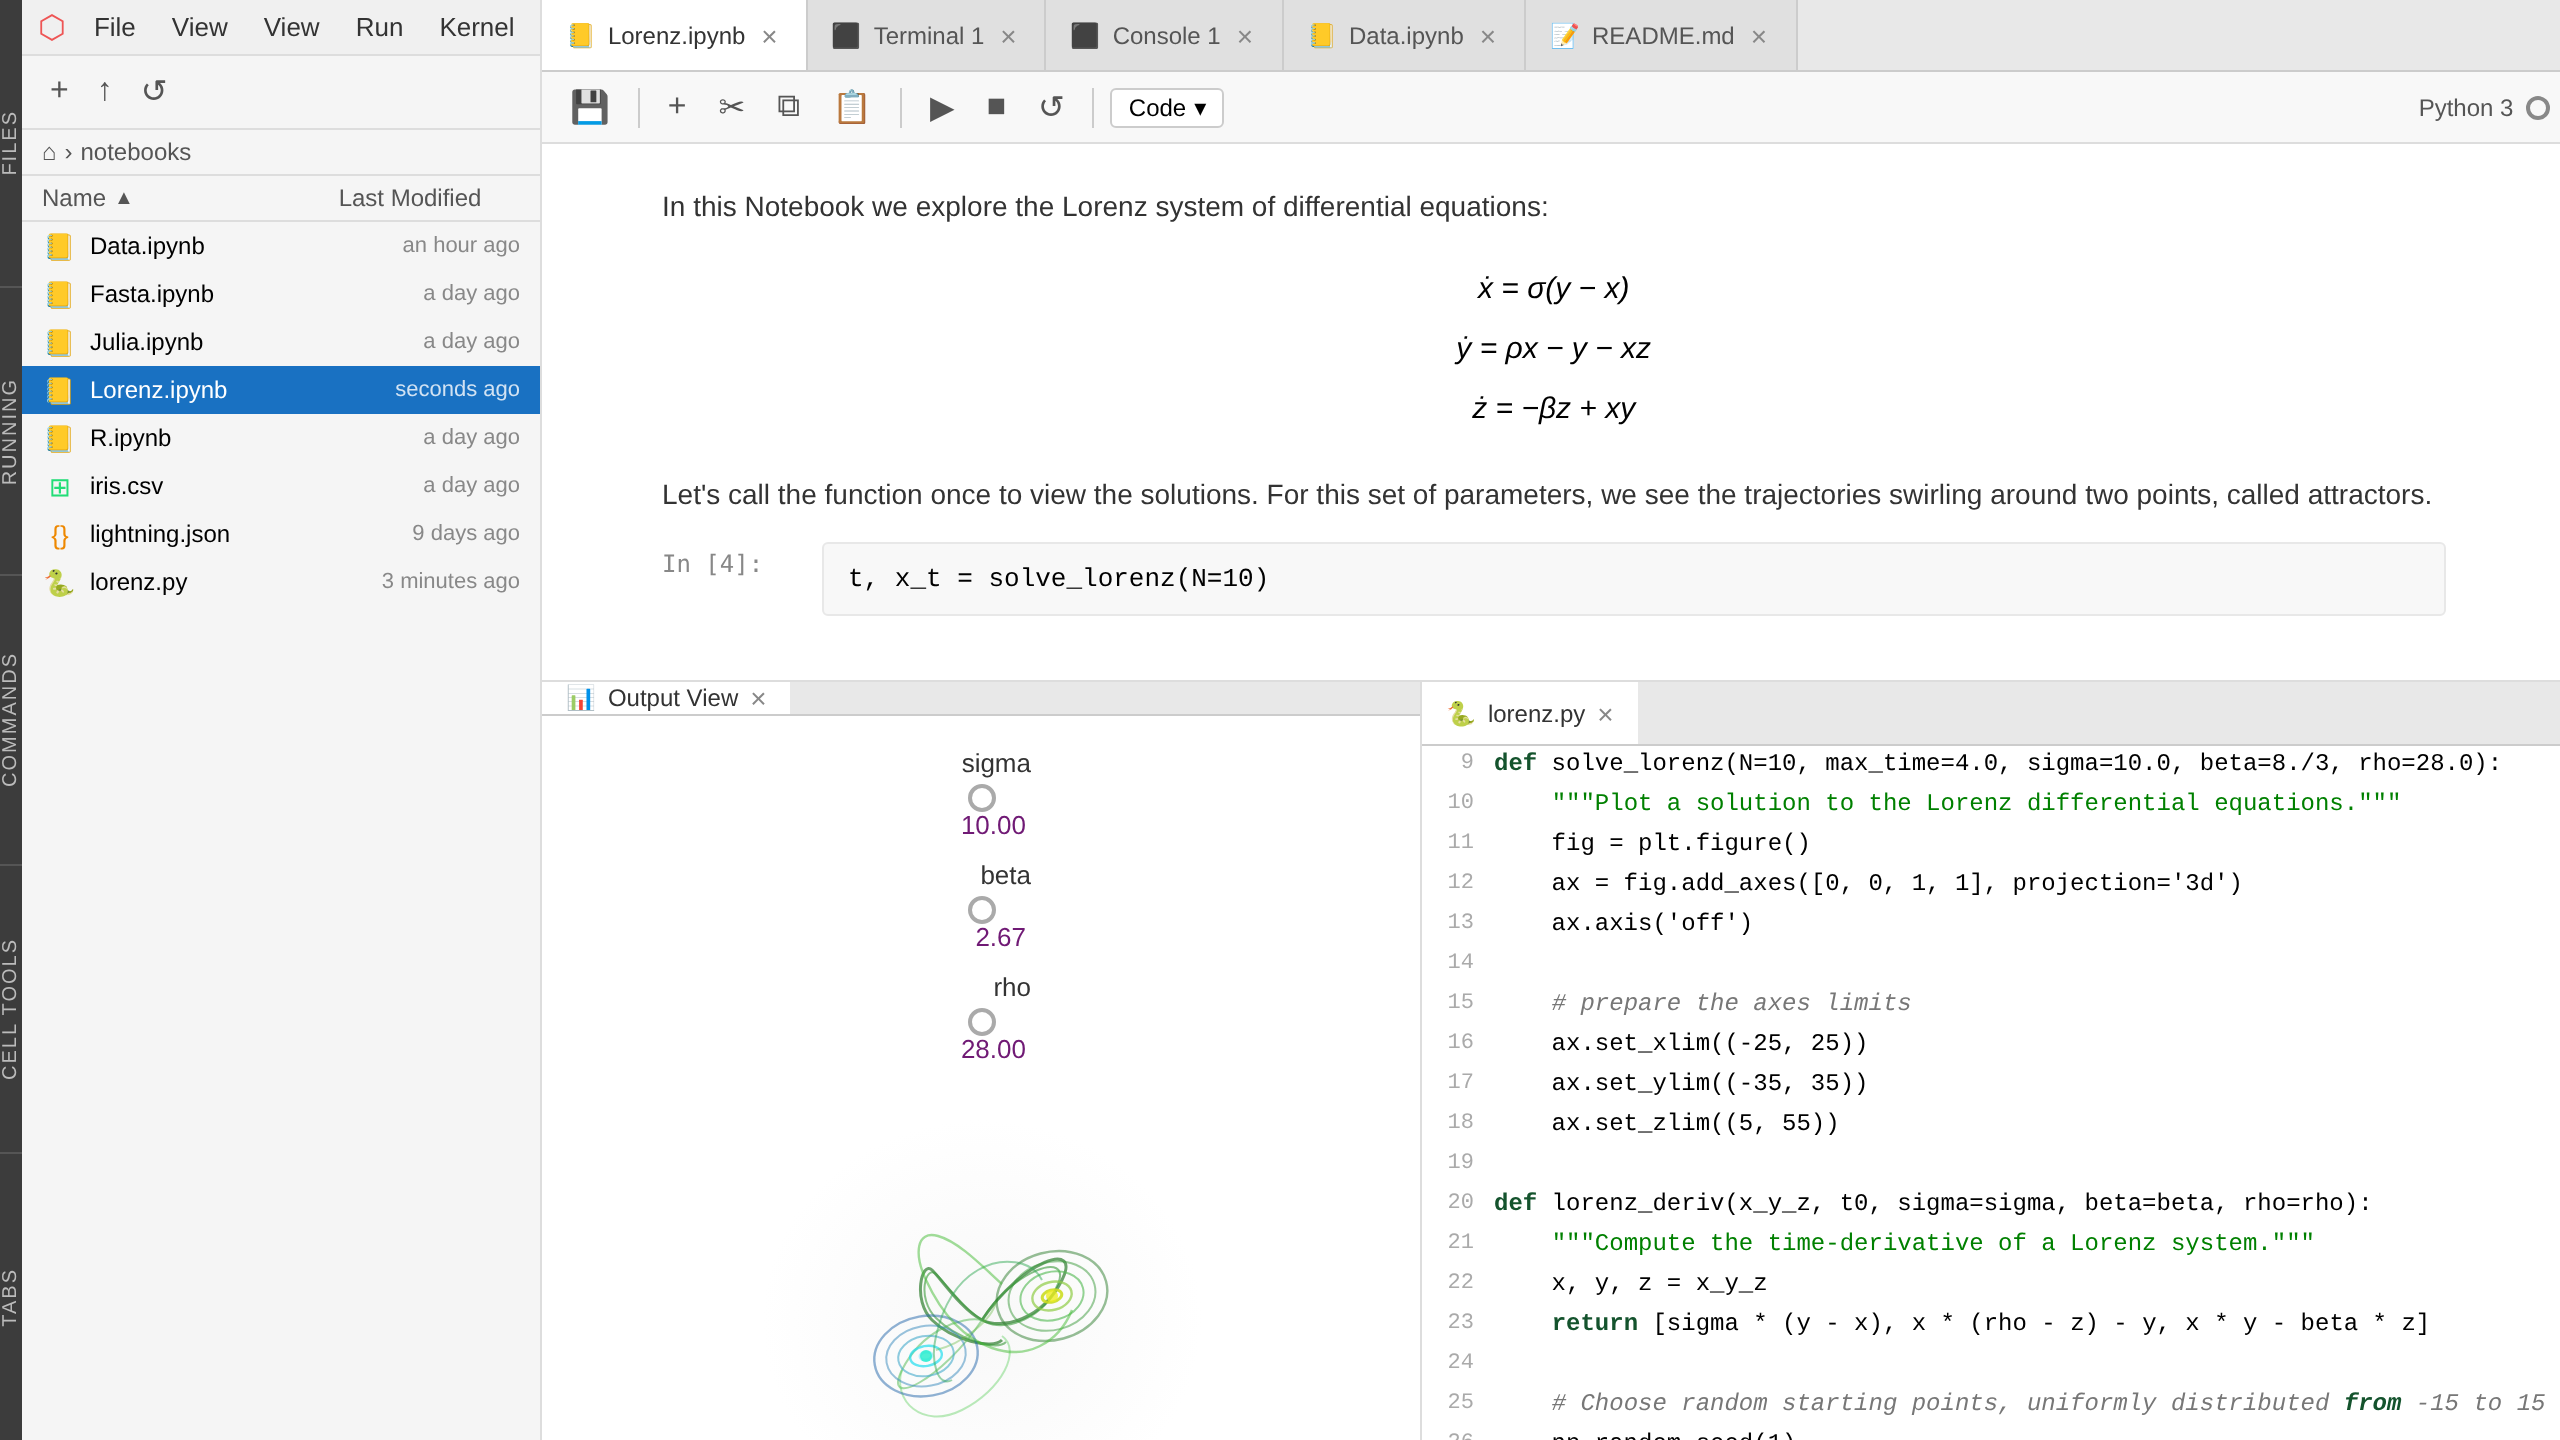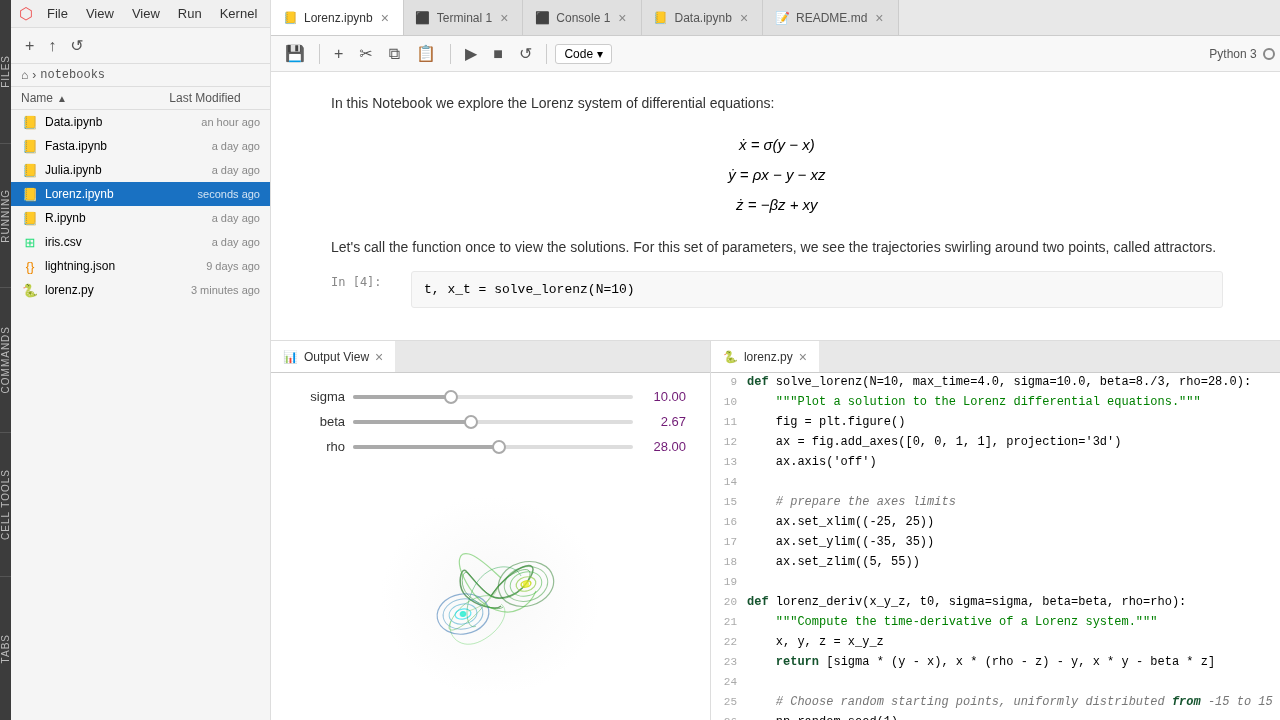--- a/index.html
+++ b/index.html
@@ -55,21 +55,21 @@
     .bottom-split { height: 380px; display: flex; border-top: 1px solid #ddd; }
 
     
     .output-view { width: 440px; background: #fff; border-right: 1px solid #ddd; display: flex; flex-direction: column; }
     .output-tab-bar { background: #e8e8e8; border-bottom: 1px solid #ccc; display: flex; align-items: stretch; height: 32px; }
     .output-tab { display: flex; align-items: center; gap: 6px; padding: 0 12px; cursor: pointer; font-size: 12px; color: #333; background: #fff; }
     .output-tab-close { font-size: 14px; color: #888; }
 
     
     .sliders-area { padding: 16px 24px 8px; }
-    .slider-row { display: flex; align-items: center; margin-bottom: 10px; gap: 8px; }
+    .slider-row { display: flex; align-items: center; margin-bottom: 10px; gap: 8px; flex-direction: column; }
     .slider-label { width: 50px; text-align: right; font-size: 13px; color: #333; }
     .slider-track { flex: 1; height: 4px; background: #ddd; border-radius: 2px; position: relative; }
     .slider-filled { height: 4px; background: #aaa; border-radius: 2px; position: absolute; left: 0; top: 0; }
     .slider-thumb { width: 14px; height: 14px; background: white; border: 2px solid #aaa; border-radius: 50%; position: absolute; top: -5px; transform: translateX(-50%); }
     .slider-value { width: 45px; text-align: right; font-size: 13px; color: #701a75; }
 
     
     .plot-area { flex: 1; display: flex; align-items: center; justify-content: center; padding: 10px; }
     .lorenz-svg { width: 220px; height: 200px; }
 
@@ -130,21 +130,21 @@
 
   <div class="file-browser-header">
     <button class="fb-action-btn">+</button>
     <button class="fb-action-btn">↑</button>
     <button class="fb-action-btn">↺</button>
   </div>
 
   <div class="fb-path">
     <span style="cursor:pointer;">⌂</span>
     <span>›</span>
-    <span style="cursor:pointer;font-family:Liberation Mono, monospace;">notebooks</span>
+    <span style="cursor:pointer;">notebooks</span>
   </div>
 
   <div class="fb-col-headers">
     <div class="fb-col-name">
       <span>Name</span>
       <span class="fb-sort-arrow">▲</span>
     </div>
     <div class="fb-col-modified">Last Modified</div>
   </div>
 

